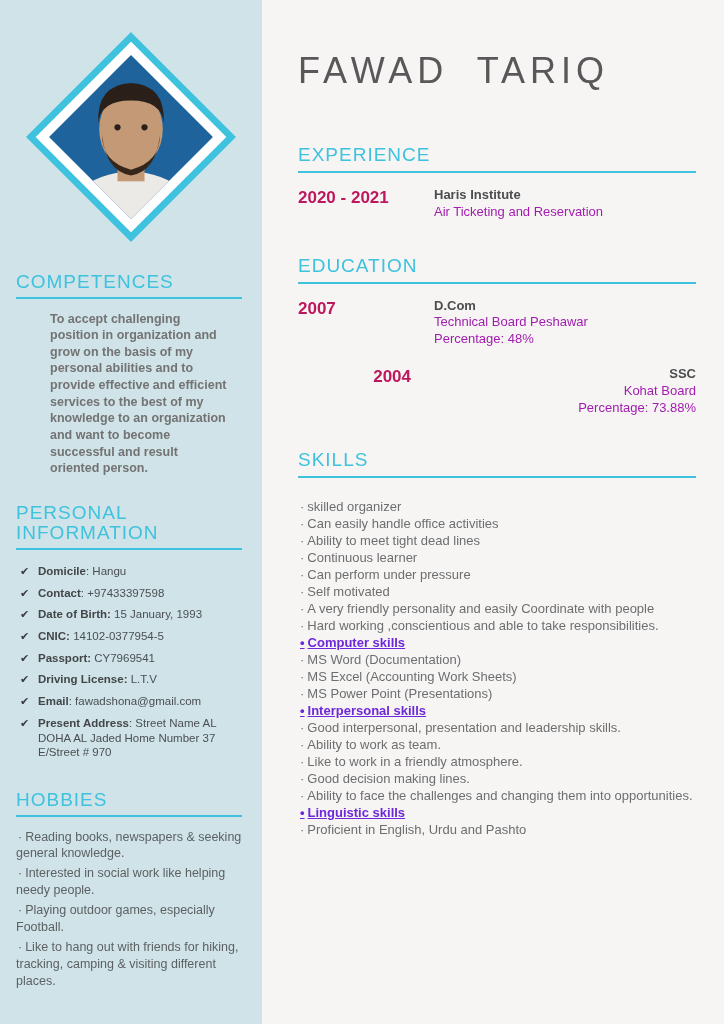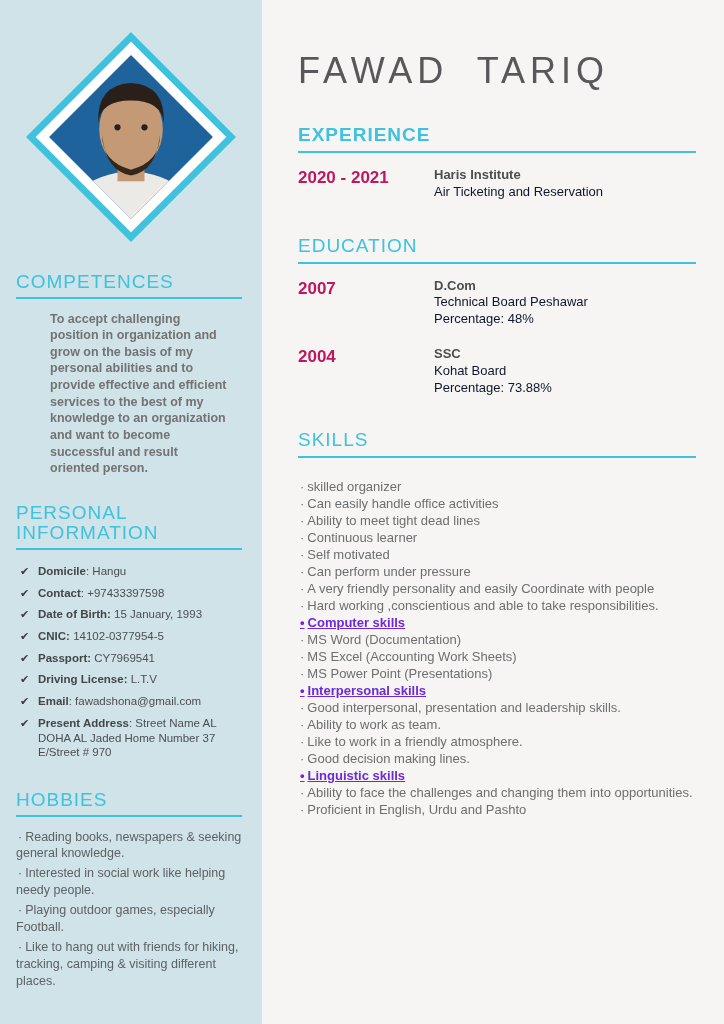--- a/index.html
+++ b/index.html
@@ -59,33 +59,33 @@
   .person-name{
     font-size:36px;font-weight:400;color:#58585a;
     letter-spacing:5px;word-spacing:14px;line-height:1.05;
   }
   .main-section{margin-top:0;}
   .main-heading{
     color:var(--accent);font-size:19px;font-weight:400;
     letter-spacing:1px;border-bottom:2px solid var(--accent);
     padding-bottom:5px;
   }
-  .sec-experience .main-heading{margin-top:34px;font-weight:bold;}
+  .sec-experience .main-heading{margin-top:54px;}
   .sec-education .main-heading{margin-top:34px;}
   .sec-skills .main-heading{margin-top:32px;}
   .entry-row{
     display:flex;align-items:flex-start;margin-top:14px;
   }
   .entry-year{
     flex:0 0 113px;font-size:17px;font-weight:bold;color:#be185d;
     line-height:1.3;
   }
   .entry-detail{flex:1;font-size:13px;line-height:1.3;margin-left:23px;}
   .entry-title{font-weight:bold;color:#4c4d4f;}
-  .entry-sub{color:#0f172a;}
+  .entry-sub{color:#a21caf;}
   .skills-list{list-style:none;margin-top:20px;}
   .skill-item{
     font-size:13px;color:#6d6e70;line-height:17px;
   }
   .skill-item.hdr{font-weight:bold;color:#6d28d9;text-decoration:underline;}
   
   .ph-frame{fill:#ffffff;stroke:var(--accent);stroke-width:7;}
   .ph-bg{fill:var(--photo-bg);}
   .ph-skin{fill:#c49a76;}
   .ph-hair{fill:#2a2019;}
@@ -193,49 +193,49 @@
     <section class="main-section sec-education">
       <h2 class="main-heading">EDUCATION</h2>
       <div class="entry-row">
         <div class="entry-year">2007</div>
         <div class="entry-detail">
           <div class="entry-title">D.Com</div>
           <div class="entry-sub">Technical Board Peshawar</div>
           <div class="entry-sub">Percentage: 48%</div>
         </div>
       </div>
-      <div class="entry-row" style="margin-top:18px;">
+      <div class="entry-row" style="margin-top:18px;text-align:right;">
         <div class="entry-year">2004</div>
         <div class="entry-detail">
           <div class="entry-title">SSC</div>
           <div class="entry-sub">Kohat Board</div>
           <div class="entry-sub">Percentage: 73.88%</div>
         </div>
       </div>
     </section>
 
     <section class="main-section sec-skills">
       <h2 class="main-heading">SKILLS</h2>
       <ul class="skills-list">
         <li class="skill-item"><span class="blt">·</span><span>skilled organizer</span></li>
         <li class="skill-item"><span class="blt">·</span><span>Can easily handle office activities</span></li>
         <li class="skill-item"><span class="blt">·</span><span>Ability to meet tight dead lines</span></li>
         <li class="skill-item"><span class="blt">·</span><span>Continuous learner</span></li>
+        <li class="skill-item"><span class="blt">·</span><span>Can perform under pressure</span></li>
         <li class="skill-item"><span class="blt">·</span><span>Self motivated</span></li>
-        <li class="skill-item"><span class="blt">·</span><span>Can perform under pressure</span></li>
         <li class="skill-item"><span class="blt">·</span><span>A very friendly personality and easily Coordinate with people</span></li>
         <li class="skill-item"><span class="blt">·</span><span>Hard working ,conscientious and able to take responsibilities.</span></li>
         <li class="skill-item hdr"><span class="blt">•</span><span>Computer skills</span></li>
         <li class="skill-item"><span class="blt">·</span><span>MS Word (Documentation)</span></li>
         <li class="skill-item"><span class="blt">·</span><span>MS Excel (Accounting Work Sheets)</span></li>
         <li class="skill-item"><span class="blt">·</span><span>MS Power Point (Presentations)</span></li>
         <li class="skill-item hdr"><span class="blt">•</span><span>Interpersonal skills</span></li>
         <li class="skill-item"><span class="blt">·</span><span>Good interpersonal, presentation and leadership skills.</span></li>
         <li class="skill-item"><span class="blt">·</span><span>Ability to work as team.</span></li>
         <li class="skill-item"><span class="blt">·</span><span>Like to work in a friendly atmosphere.</span></li>
         <li class="skill-item"><span class="blt">·</span><span>Good decision making lines.</span></li>
+        <li class="skill-item"><span class="blt">·</span><span>Ability to face the challenges and changing them into opportunities.</span></li>
         <li class="skill-item hdr"><span class="blt">•</span><span>Linguistic skills</span></li>
-        <li class="skill-item"><span class="blt">·</span><span>Ability to face the challenges and changing them into opportunities.</span></li>
         <li class="skill-item"><span class="blt">·</span><span>Proficient in English, Urdu and Pashto</span></li>
       </ul>
     </section>
   </main>
 </div>
 
 </body></html>

